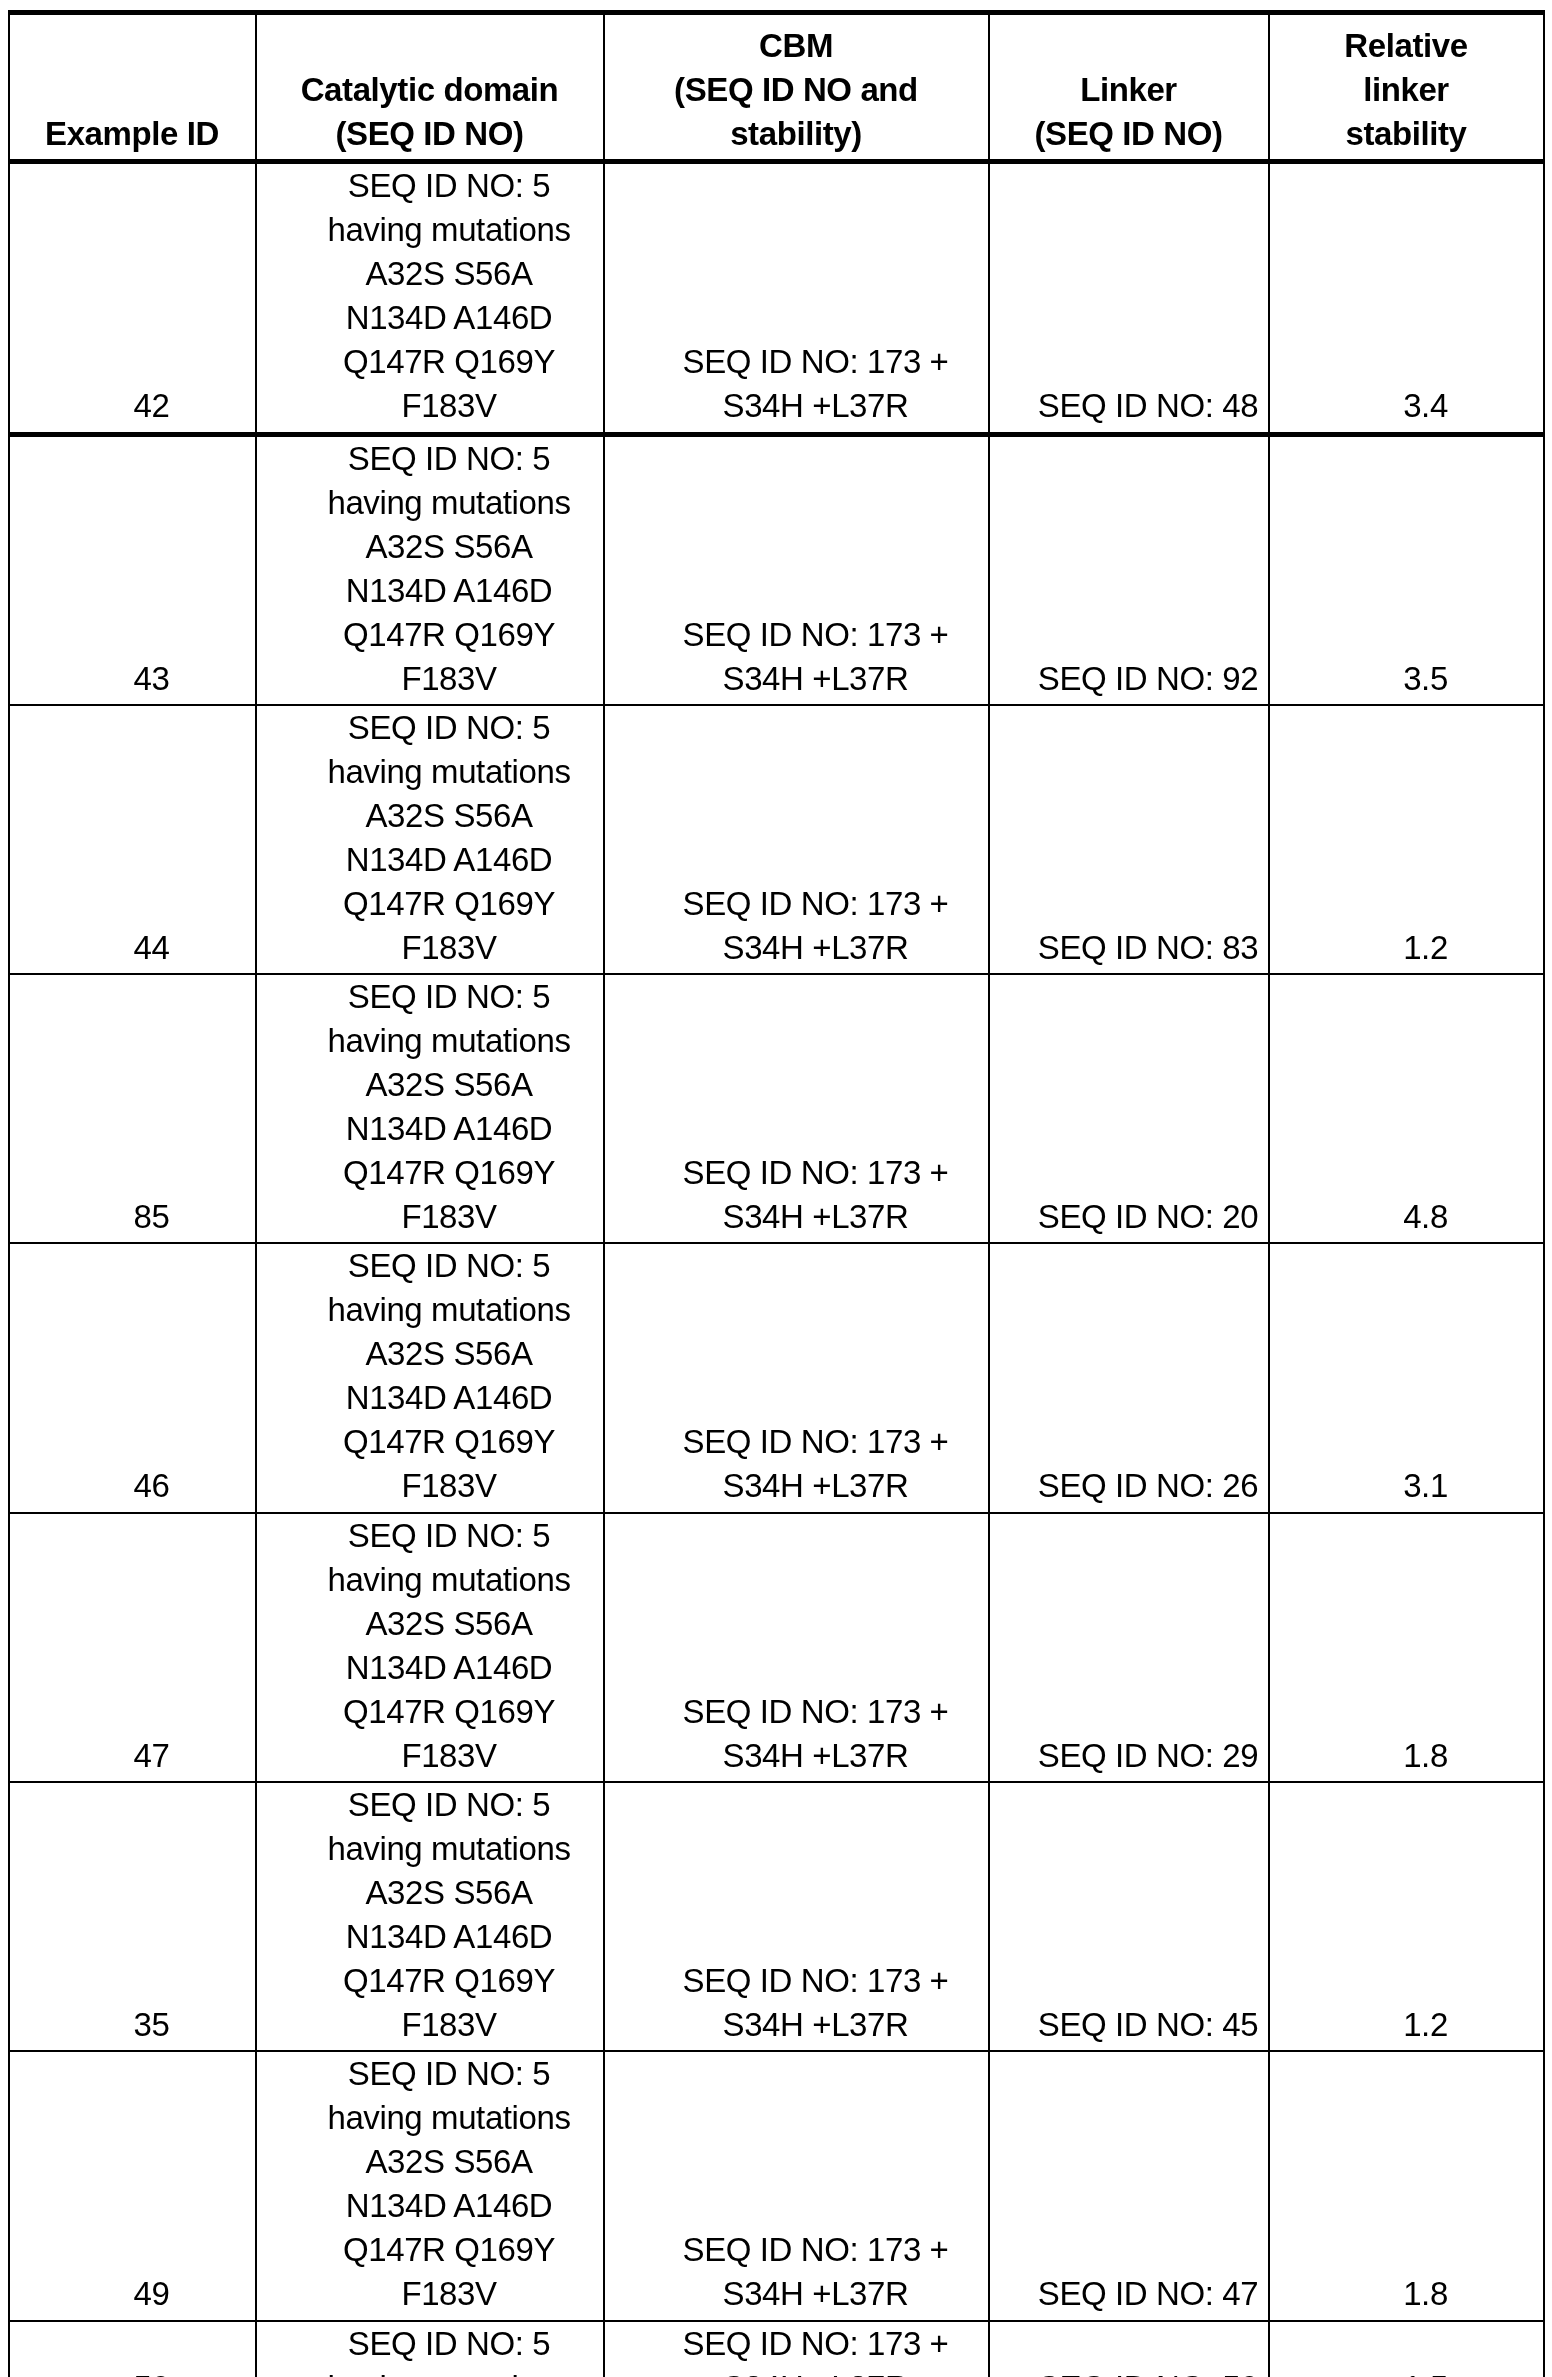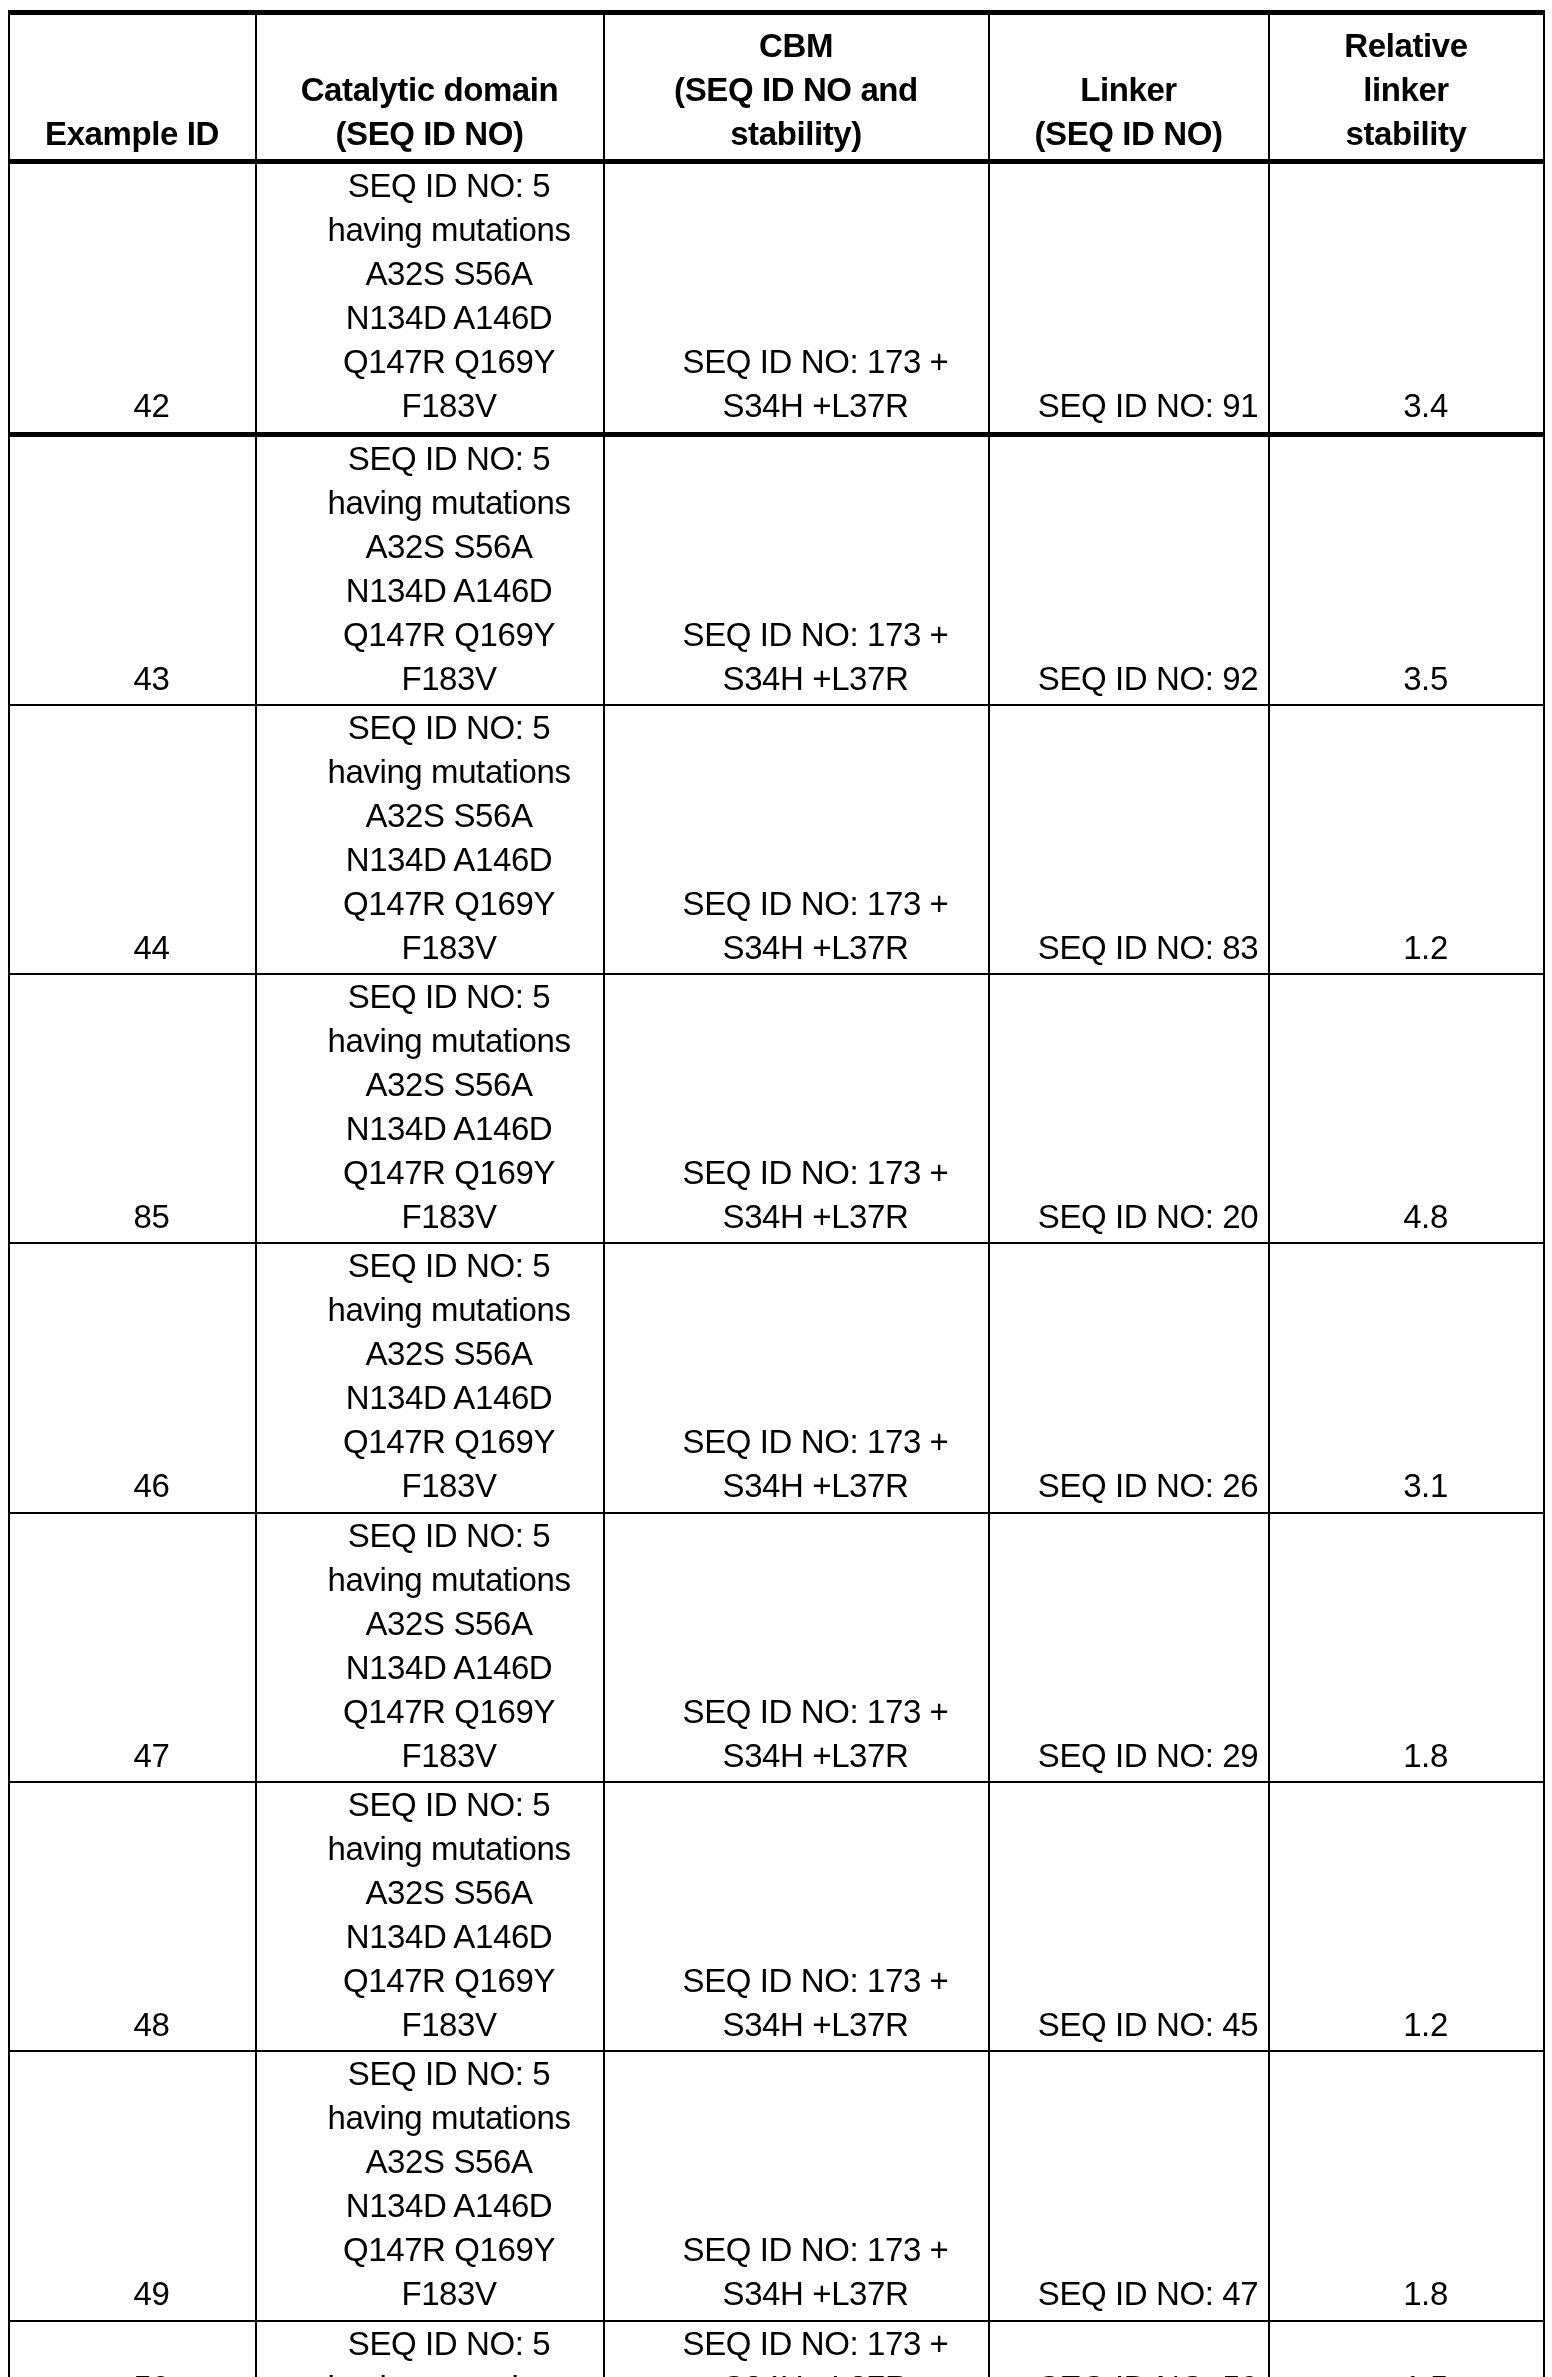--- a/index.html
+++ b/index.html
@@ -64,21 +64,21 @@
           <span class="line">A32S S56A</span>
           <span class="line">N134D A146D</span>
           <span class="line">Q147R Q169Y</span>
           <span class="line">F183V</span>
         </td>
         <td>
           <span class="line">SEQ ID NO: 173 +</span>
           <span class="line">S34H +L37R</span>
         </td>
         <td>
-          <span class="line">SEQ ID NO: 91</span>
+          <span class="line">SEQ ID NO: 48</span>
         </td>
         <td>
           <span class="line">3.4</span>
         </td>
       </tr>
       <tr>
         <td>
           <span class="line">43</span>
         </td>
         <td>
@@ -187,21 +187,21 @@
         </td>
         <td>
           <span class="line">SEQ ID NO: 29</span>
         </td>
         <td>
           <span class="line">1.8</span>
         </td>
       </tr>
       <tr>
         <td>
-          <span class="line">48</span>
+          <span class="line">35</span>
         </td>
         <td>
           <span class="line">SEQ ID NO: 5</span>
           <span class="line">having mutations</span>
           <span class="line">A32S S56A</span>
           <span class="line">N134D A146D</span>
           <span class="line">Q147R Q169Y</span>
           <span class="line">F183V</span>
         </td>
         <td>

